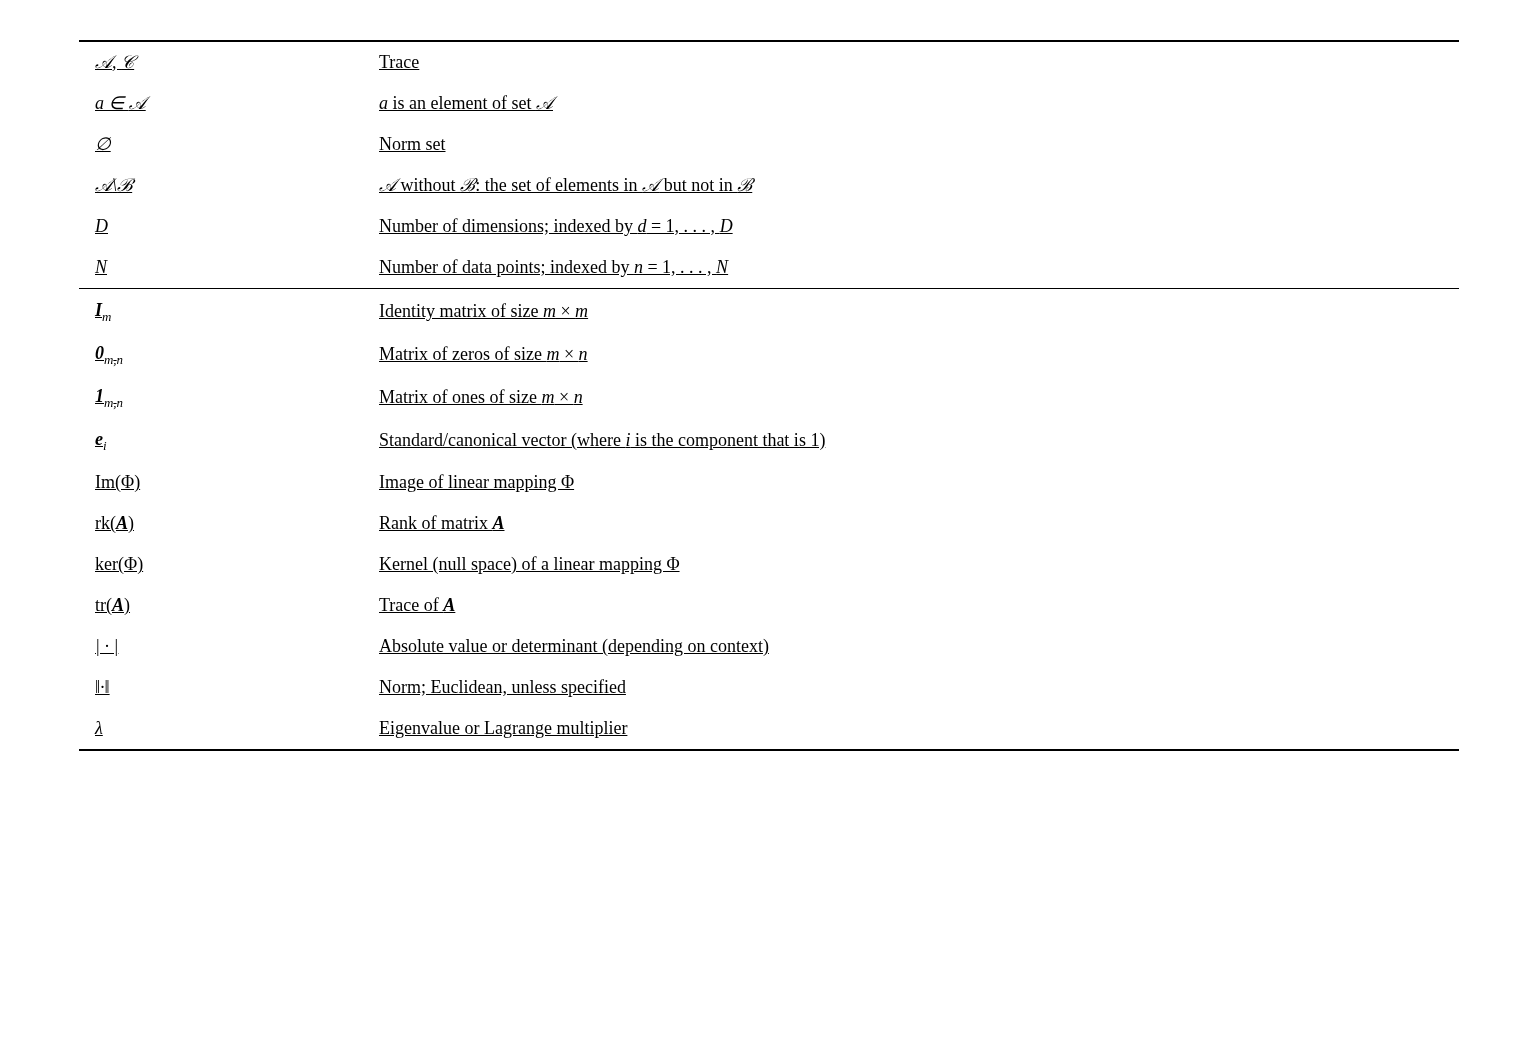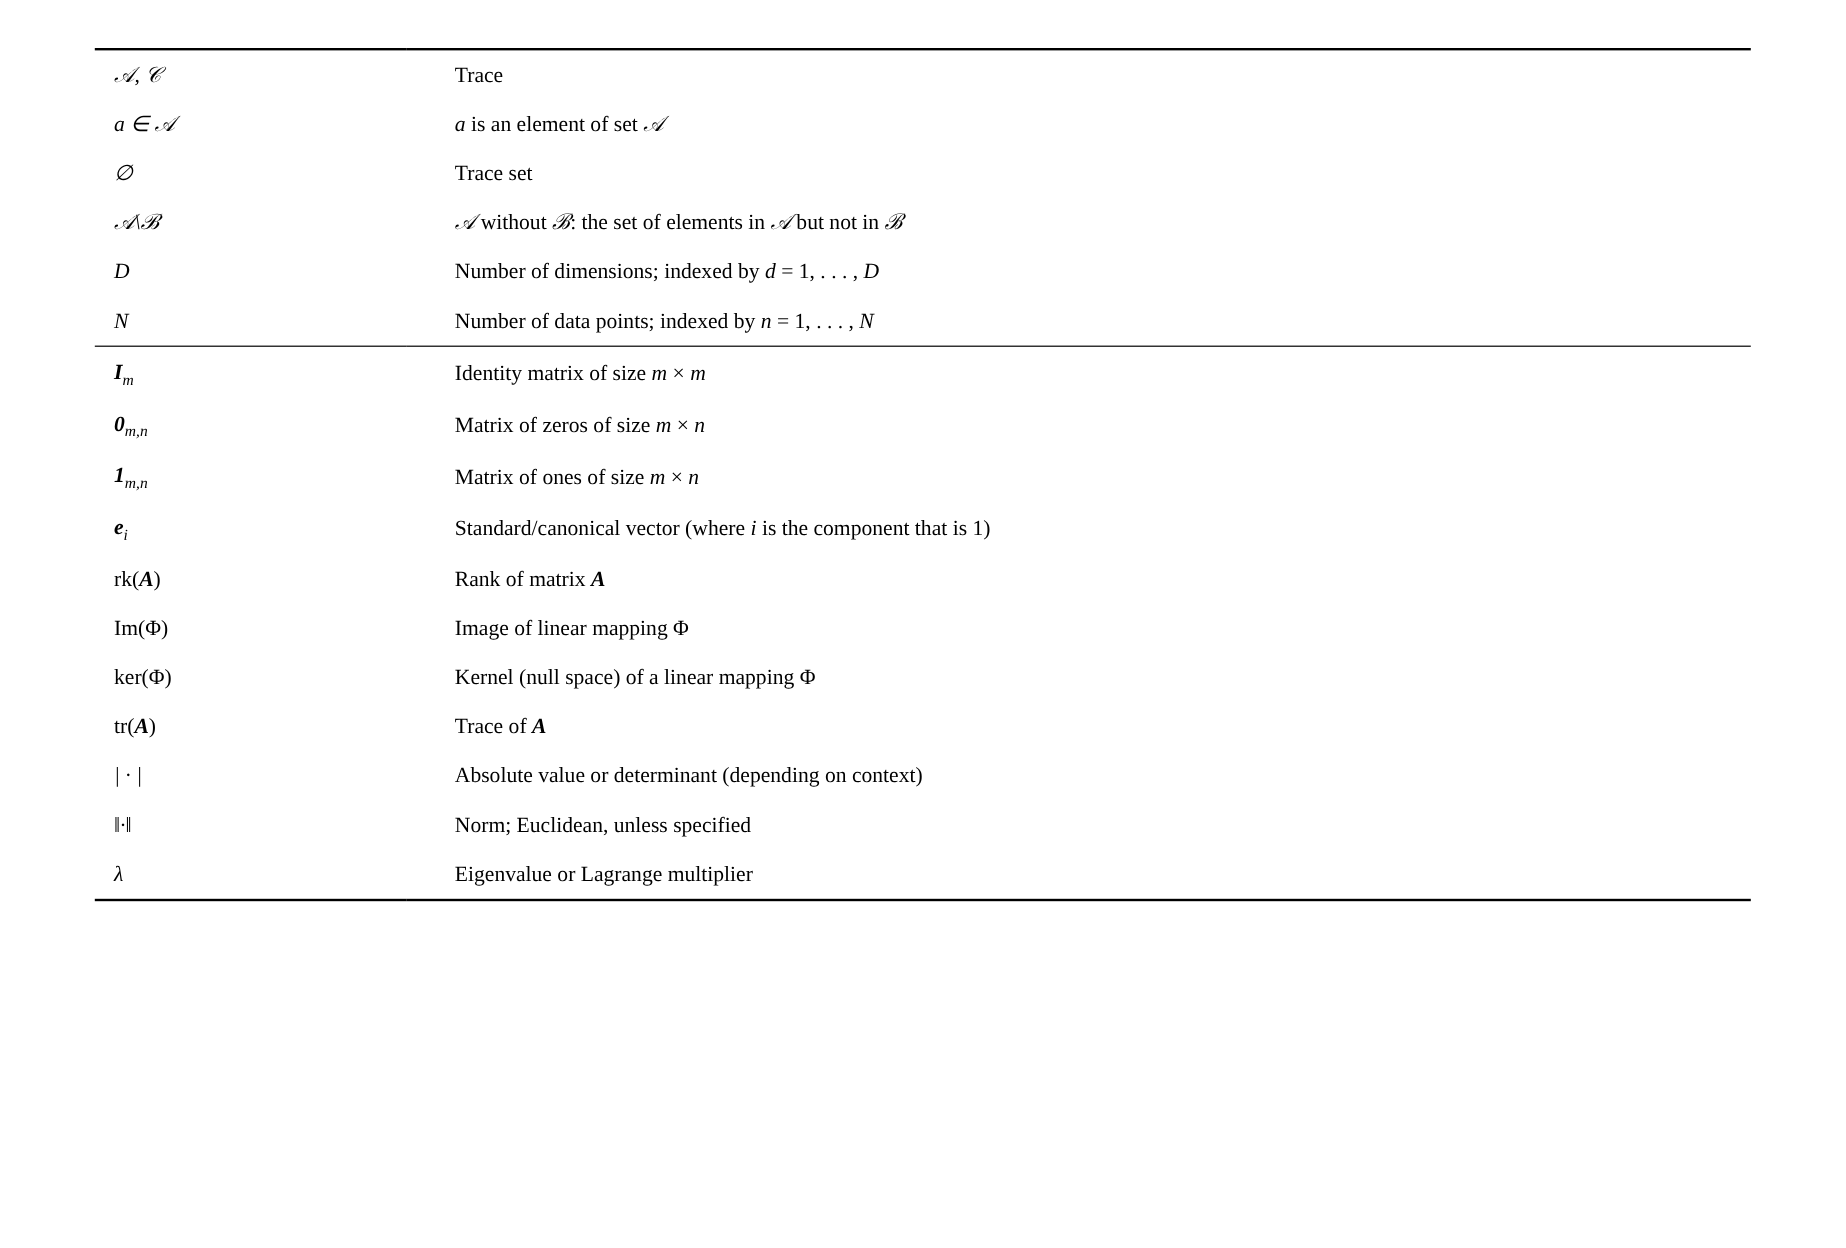--- a/index.html
+++ b/index.html
@@ -16,20 +16,21 @@
       display: flex;
       justify-content: center;
       align-items: flex-start;
       min-height: 1040px;
       padding: 40px 60px;
     }
 
     .table-container {
       width: 1380px;
       max-width: 100%;
+      text-decoration: underline;
     }
 
     table {
       width: 100%;
       border-collapse: collapse;
       border-top: 2px solid #000;
       border-bottom: 2px solid #000;
     }
 
     tbody tr {
@@ -92,21 +93,21 @@
     <tr>
           <td class="symbol-col"><span class="calligraphic">𝒜</span>, <span class="calligraphic">𝒞</span></td>
           <td class="desc-col">Trace</td>
         </tr>
         <tr>
           <td class="symbol-col"><span class="math-italic">a</span> ∈ <span class="calligraphic">𝒜</span></td>
           <td class="desc-col"><span class="math-italic">a</span> is an element of set <span class="calligraphic">𝒜</span></td>
         </tr>
         <tr>
           <td class="symbol-col">∅</td>
-          <td class="desc-col">Trace set</td>
+          <td class="desc-col">Norm set</td>
         </tr>
         <tr>
           <td class="symbol-col"><span class="calligraphic">𝒜</span>\<span class="calligraphic">ℬ</span></td>
           <td class="desc-col"><span class="calligraphic">𝒜</span> without <span class="calligraphic">ℬ</span>: the set of elements in <span class="calligraphic">𝒜</span> but not in <span class="calligraphic">ℬ</span></td>
         </tr>
         <tr>
           <td class="symbol-col"><span class="math-italic">D</span></td>
           <td class="desc-col">Number of dimensions; indexed by <span class="math-italic">d</span> = 1, . . . , <span class="math-italic">D</span></td>
         </tr>
         <tr>
@@ -123,26 +124,26 @@
         </tr>
         <tr>
           <td class="symbol-col"><span class="bold-italic">1</span><sub><span class="math-italic">m</span>,<span class="math-italic">n</span></sub></td>
           <td class="desc-col">Matrix of ones of size <span class="math-italic">m</span> × <span class="math-italic">n</span></td>
         </tr>
         <tr>
           <td class="symbol-col"><span class="bold-italic">e</span><sub><span class="math-italic">i</span></sub></td>
           <td class="desc-col">Standard/canonical vector (where <span class="math-italic">i</span> is the component that is 1)</td>
         </tr>
         <tr>
+          <td class="symbol-col"><span class="upright">Im(Φ)</span></td>
+          <td class="desc-col">Image of linear mapping Φ</td>
+        </tr>
+        <tr>
           <td class="symbol-col"><span class="upright">rk(<span class="bold-italic">A</span>)</span></td>
           <td class="desc-col">Rank of matrix <span class="bold-italic">A</span></td>
-        </tr>
-        <tr>
-          <td class="symbol-col"><span class="upright">Im(Φ)</span></td>
-          <td class="desc-col">Image of linear mapping Φ</td>
         </tr>
         <tr>
           <td class="symbol-col"><span class="upright">ker(Φ)</span></td>
           <td class="desc-col">Kernel (null space) of a linear mapping Φ</td>
         </tr>
         <tr>
           <td class="symbol-col"><span class="upright">tr(<span class="bold-italic">A</span>)</span></td>
           <td class="desc-col">Trace of <span class="bold-italic">A</span></td>
         </tr>
         <tr>

